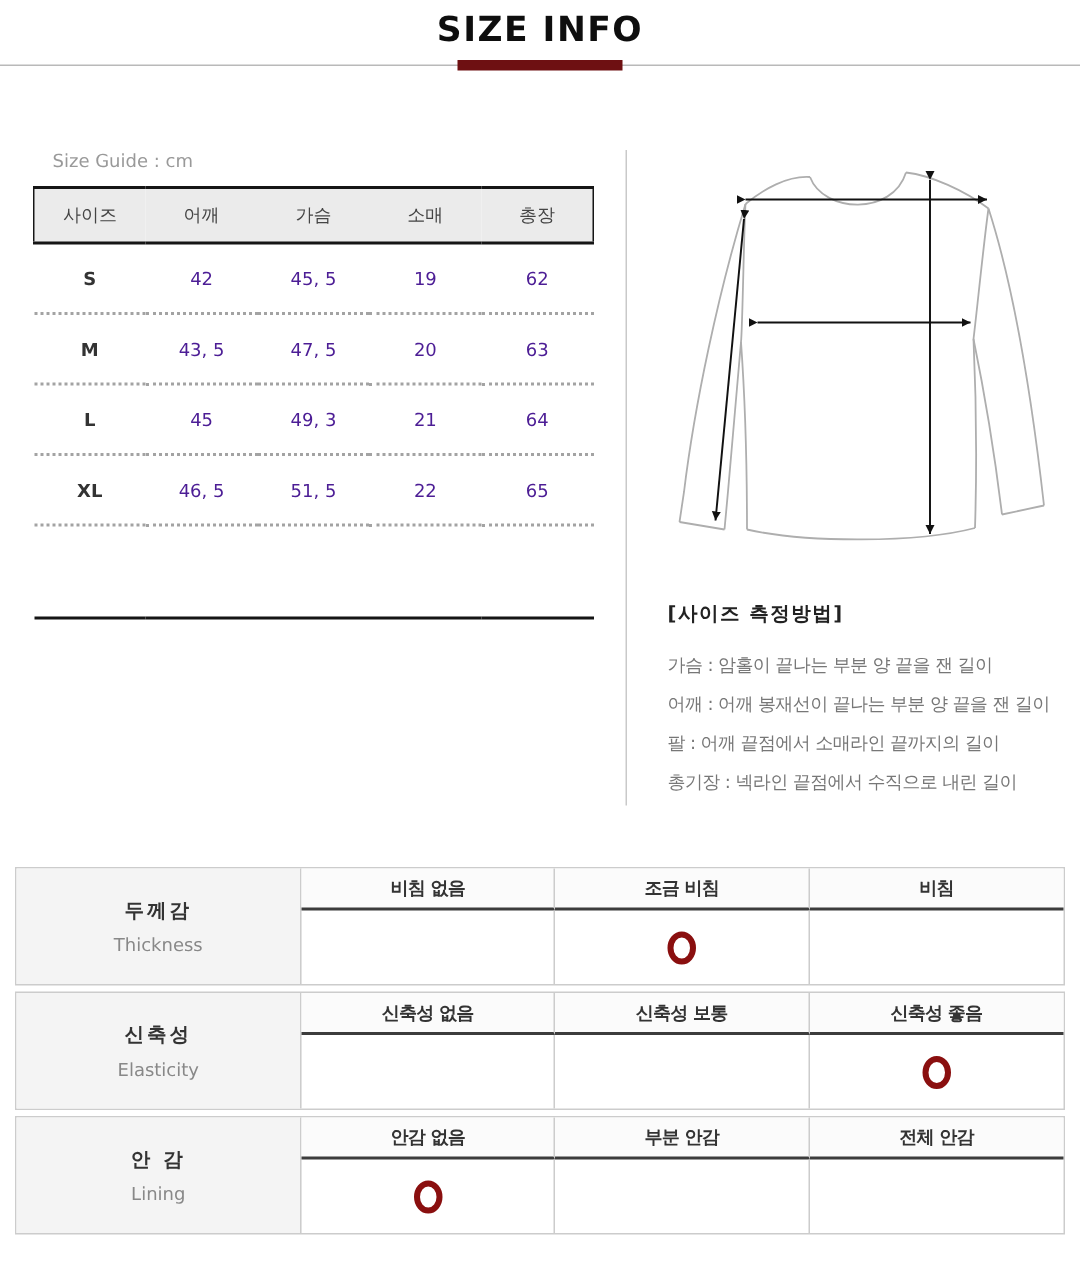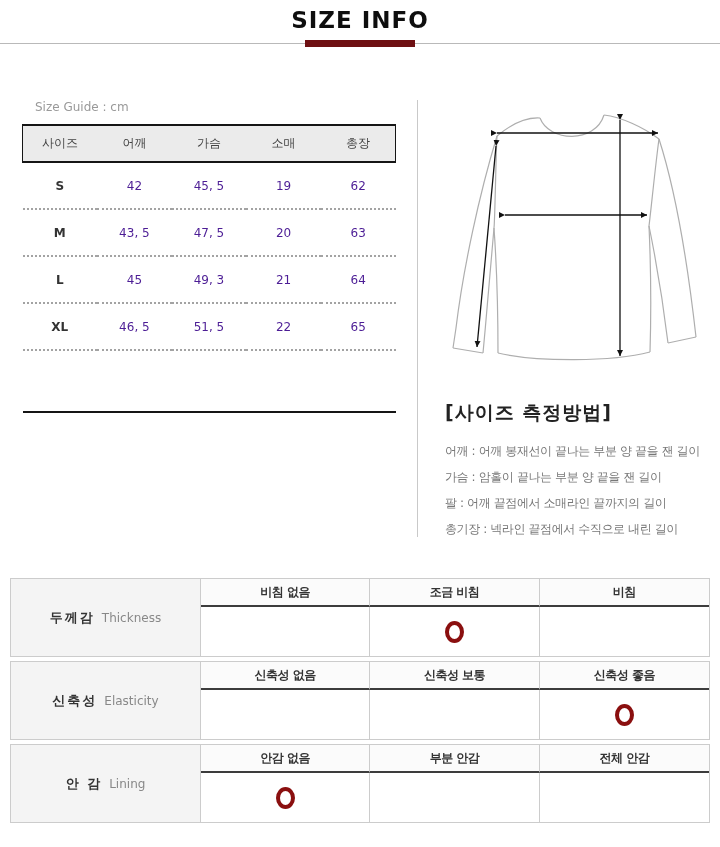--- a/index.html
+++ b/index.html
@@ -30,29 +30,29 @@
   .notes .note{font-size:12px;color:#7e7e7e;margin-bottom:15px;letter-spacing:-0.3px;}
   .notes .note.em{color:#e80000;font-weight:bold;font-size:12.5px;}
 
   
   .vdivider{position:absolute;left:417px;top:100px;width:1px;height:437px;background:#c9c9c9;}
 
   
   .right-col{position:absolute;left:437px;top:100px;width:275px;}
   .shirt-wrap{width:272px;height:288px;}
   .measure{margin-top:12px;padding-left:8px;}
-  .measure .m-title{font-size:19px;font-weight:bold;color:#222;letter-spacing:1px;margin-bottom:12px;}
+  .measure .m-title{font-size:13px;font-weight:bold;color:#222;letter-spacing:1px;margin-bottom:12px;}
   .measure .m-line{font-size:12px;color:#777;line-height:26px;letter-spacing:-0.4px;}
 
   
   .attrs{position:absolute;left:10px;top:578px;width:700px;}
   .attr-table{display:grid;grid-template-columns:190px 1fr 1fr 1fr;grid-template-rows:28px 49px;
       border:1px solid #ccc;margin-bottom:4px;background:#fff;}
   .attr-label{grid-row:1 / span 2;background:#f4f4f4;border-right:1px solid #ccc;
-      display:flex;align-items:center;justify-content:center;gap:7px;}
+      display:flex;flex-direction:column;align-items:center;justify-content:center;gap:7px;}
   .attr-label .ko{font-size:13px;font-weight:bold;color:#333;letter-spacing:2px;}
   .attr-label .en{font-size:12px;color:#888;}
   .attr-opt{display:flex;align-items:center;justify-content:center;font-size:12px;font-weight:bold;
       color:#333;border-bottom:2px solid #3c3c3c;border-right:1px solid #ccc;background:#fbfbfb;
       letter-spacing:-0.5px;}
   .attr-opt.last{border-right:none;}
   .attr-cell{display:flex;align-items:center;justify-content:center;border-right:1px solid #ccc;}
   .attr-cell.last{border-right:none;}
   .mark-circle{display:inline-block;width:11px;height:14px;border:4px solid #8a0f0f;border-radius:50%;}
 </style>
@@ -158,22 +158,22 @@
         <g stroke="#111" stroke-width="1.3">
           <line x1="60" y1="33" x2="221" y2="33" marker-start="url(#ah)" marker-end="url(#ah)"></line>
           <line x1="68" y1="115" x2="210" y2="115" marker-start="url(#ah)" marker-end="url(#ah)"></line>
           <line x1="183" y1="20" x2="183" y2="256" marker-start="url(#ah)" marker-end="url(#ah)"></line>
           <line x1="59" y1="46" x2="40" y2="247" marker-start="url(#ah)" marker-end="url(#ah)"></line>
         </g>
       </svg>
     </div>
     <div class="measure">
       <div class="m-title">[사이즈 측정방법]</div>
+      <div class="m-line">가슴 : 암홀이 끝나는 부분 양 끝을 잰 길이</div>
       <div class="m-line">어깨 : 어깨 봉재선이 끝나는 부분 양 끝을 잰 길이</div>
-      <div class="m-line">가슴 : 암홀이 끝나는 부분 양 끝을 잰 길이</div>
       <div class="m-line">팔 : 어깨 끝점에서 소매라인 끝까지의 길이</div>
       <div class="m-line">총기장 : 넥라인 끝점에서 수직으로 내린 길이</div>
     </div>
   </div>
 
   <div class="attrs" id="attrs">
       <div class="attr-table">
         <div class="attr-label">
           <span class="ko">두께감</span>
           <span class="en">Thickness</span>

